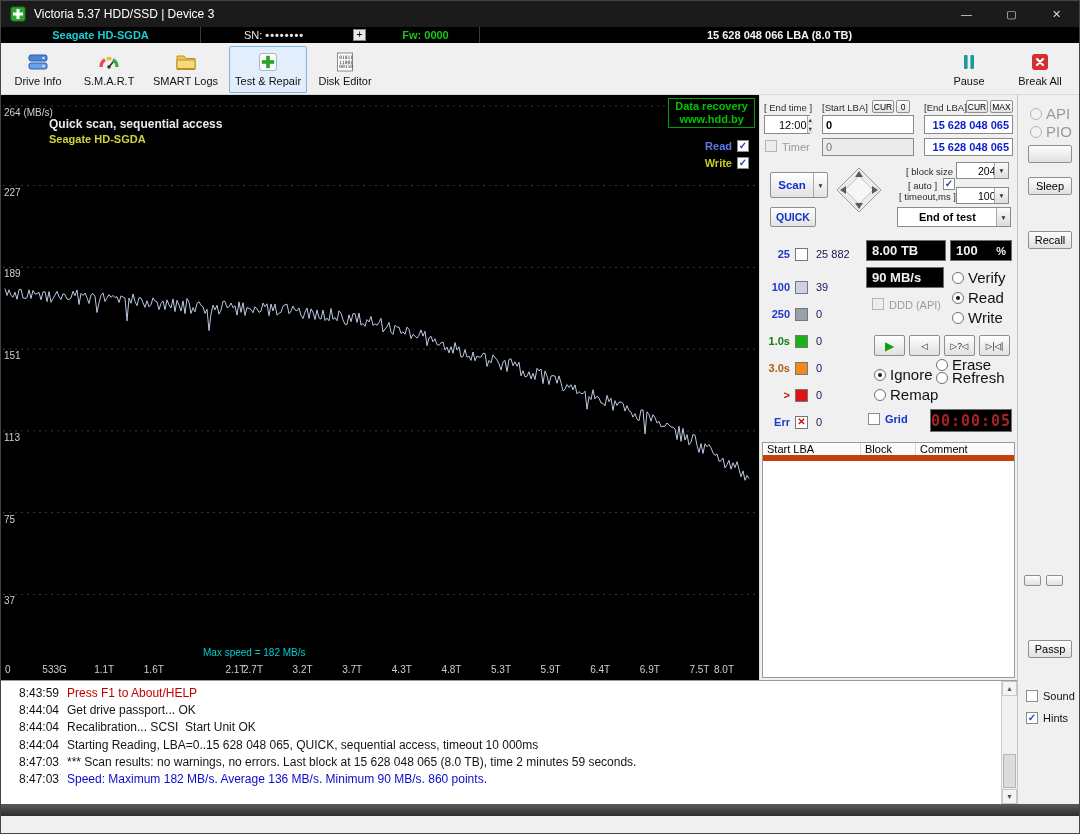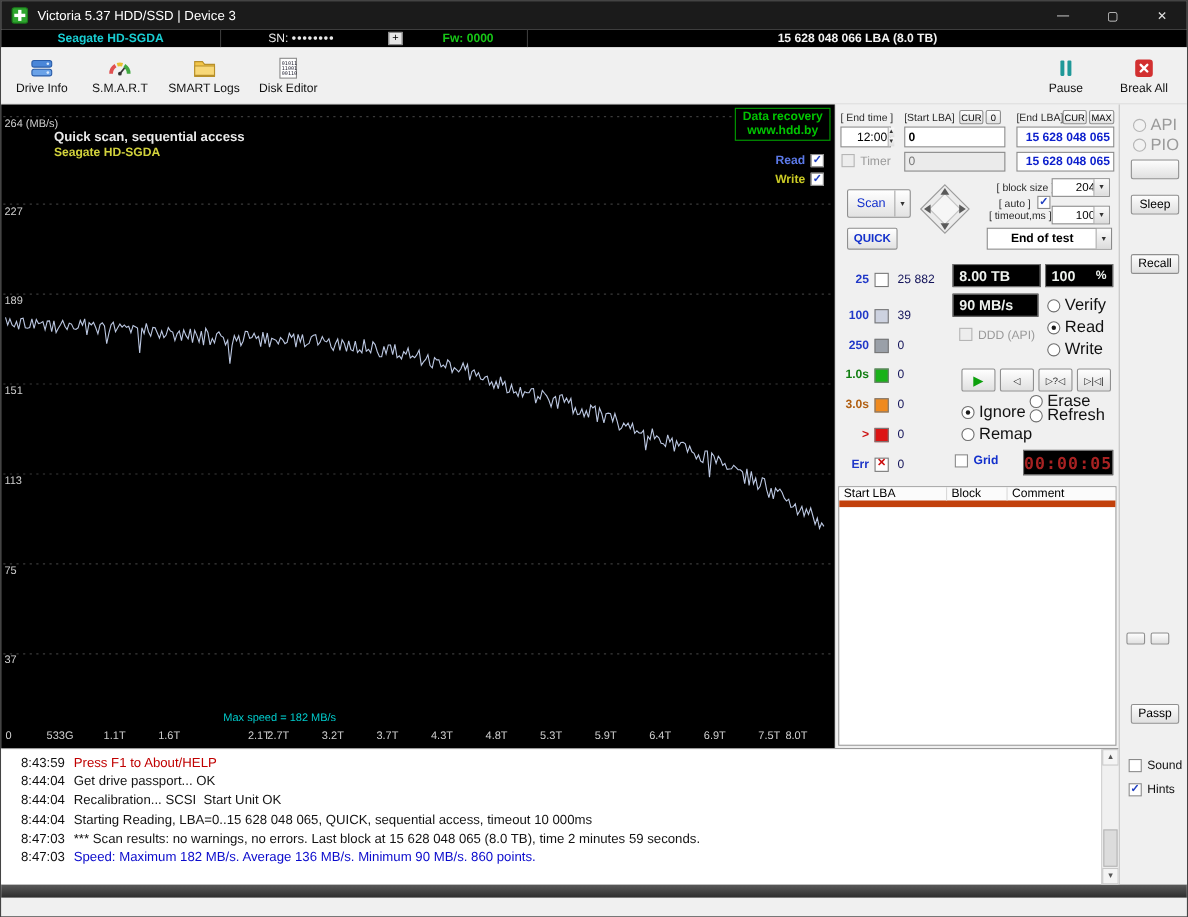--- a/index.html
+++ b/index.html
@@ -64,21 +64,21 @@
   
   .panel{width:258px;height:585px;background:#f0f0f0;position:relative;flex:none;font-size:11px;border-left:1px solid #dcdcdc}
   .plabel{position:absolute;font-size:9.5px;color:#2a2a2a;white-space:nowrap}
   .sunken{position:absolute;background:#fff;border:1px solid #8a8a8a;font-size:11px;display:flex;align-items:center;padding:0 3px;overflow:hidden;white-space:nowrap}
   .lba-blue{color:#0b1ecc;font-weight:bold;justify-content:flex-end}
   .spinner{position:absolute;left:4px;top:20px;width:46px;height:19px;background:#fff;border:1px solid #8a8a8a;display:flex}
   .spin-val{flex:1;font-size:11px;display:flex;align-items:center;padding-left:14px}
   .spin-btns{width:12px;display:flex;flex-direction:column;border-left:1px solid #aaa}
   .spin-btns i{flex:1;font-style:normal;font-size:5.5px;display:flex;align-items:center;justify-content:center;background:linear-gradient(#fafafa,#ddd);color:#333;cursor:pointer}
   .scan-split{position:absolute;left:10px;top:77px;width:58px;height:26px;display:flex;border:1px solid #8f8f8f;border-radius:2px;overflow:hidden;background:linear-gradient(#fff,#e2e2e2);cursor:pointer}
-  .scan-main{flex:1;display:flex;align-items:center;justify-content:center;font-weight:normal;color:#1330cc;font-size:11.5px}
+  .scan-main{flex:1;display:flex;align-items:center;justify-content:center;font-weight:bold;color:#1330cc;font-size:11.5px}
   .scan-arrow{width:14px;border-left:1px solid #a8a8a8;font-size:6.5px;display:flex;align-items:center;justify-content:center;color:#333}
   .diamond{position:absolute;left:74px;top:70px}
   .combo{position:absolute;background:#fff;border:1px solid #8a8a8a;display:flex;align-items:center;font-size:10.5px;cursor:pointer}
   .combo .cval{flex:1;padding-left:21px;white-space:nowrap;overflow:hidden}
   .combo .carr{width:14px;align-self:stretch;background:linear-gradient(#fbfbfb,#dcdcdc);border-left:1px solid #aaa;display:flex;align-items:center;justify-content:center;font-size:6.5px;color:#333}
   .counter-row{position:absolute;left:2px;display:flex;align-items:center;height:14px}
   .c-label{width:28px;text-align:right;font-size:11px;font-weight:bold}
   .c-box{width:13px;height:13px;border:1px solid #777;margin-left:5px;flex:none}
   .c-box-err{display:flex;align-items:center;justify-content:center;background:#fff;color:#cc1010;font-size:10px;font-weight:bold;line-height:1}
   .c-val{margin-left:8px;font-size:11px;color:#14145a}
@@ -166,20 +166,28 @@
           <circle cx="12" cy="17" r="1.7" fill="#333"></circle>
         </svg>
       <span>S.M.A.R.T</span>
     </div>
     <div class="tb-btn">
       <svg class="tb-icon" width="24" height="24" viewBox="0 0 24 24">
           <path d="M3 6 h7 l2 2.5 h9 v11 H3 z" fill="#f3c64a" stroke="#b8902a"></path>
           <path d="M3 10 h18 v8.5 H3 z" fill="#f8d878" stroke="#b8902a"></path>
         </svg>
       <span>SMART Logs</span>
+    </div>
+    <div class="tb-btn selected">
+      <svg class="tb-icon" width="24" height="24" viewBox="0 0 24 24">
+          <rect x="3.5" y="3.5" width="17" height="17" rx="2.5" fill="#fdfdfd" stroke="#9fb8cc"></rect>
+          <rect x="10.2" y="5.8" width="3.6" height="12.4" fill="#27a127"></rect>
+          <rect x="5.8" y="10.2" width="12.4" height="3.6" fill="#27a127"></rect>
+        </svg>
+      <span>Test &amp; Repair</span>
     </div>
     <div class="tb-btn">
       <svg class="tb-icon" width="24" height="24" viewBox="0 0 24 24">
           <rect x="4.5" y="3" width="15" height="18" fill="#fff" stroke="#8a8a8a"></rect>
           <text x="6.2" y="8.8" font-size="4.6" fill="#223" font-family="DejaVu Sans Mono, monospace">01011</text>
           <text x="6.2" y="13.6" font-size="4.6" fill="#223" font-family="DejaVu Sans Mono, monospace">11001</text>
           <text x="6.2" y="18.4" font-size="4.6" fill="#223" font-family="DejaVu Sans Mono, monospace">00110</text>
         </svg>
       <span>Disk Editor</span>
     </div>

